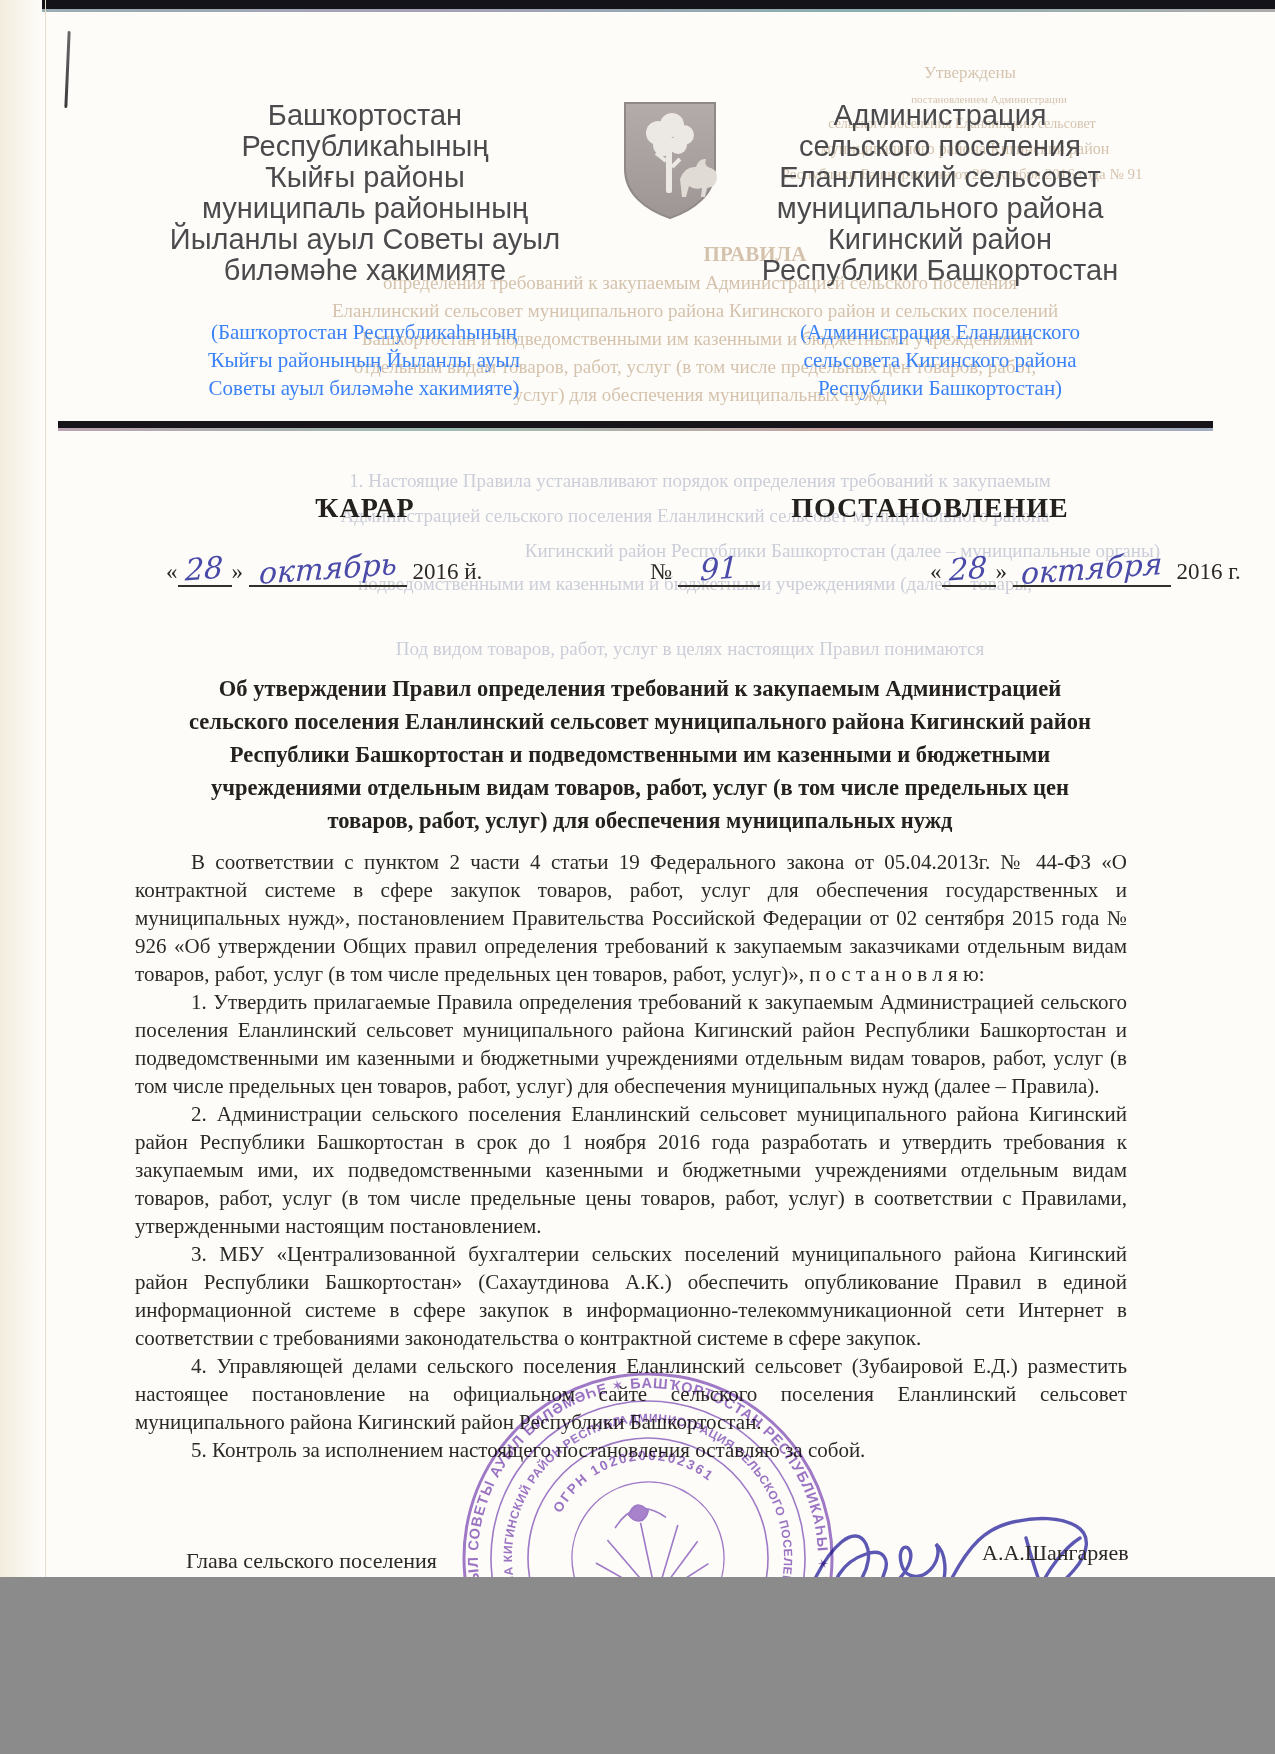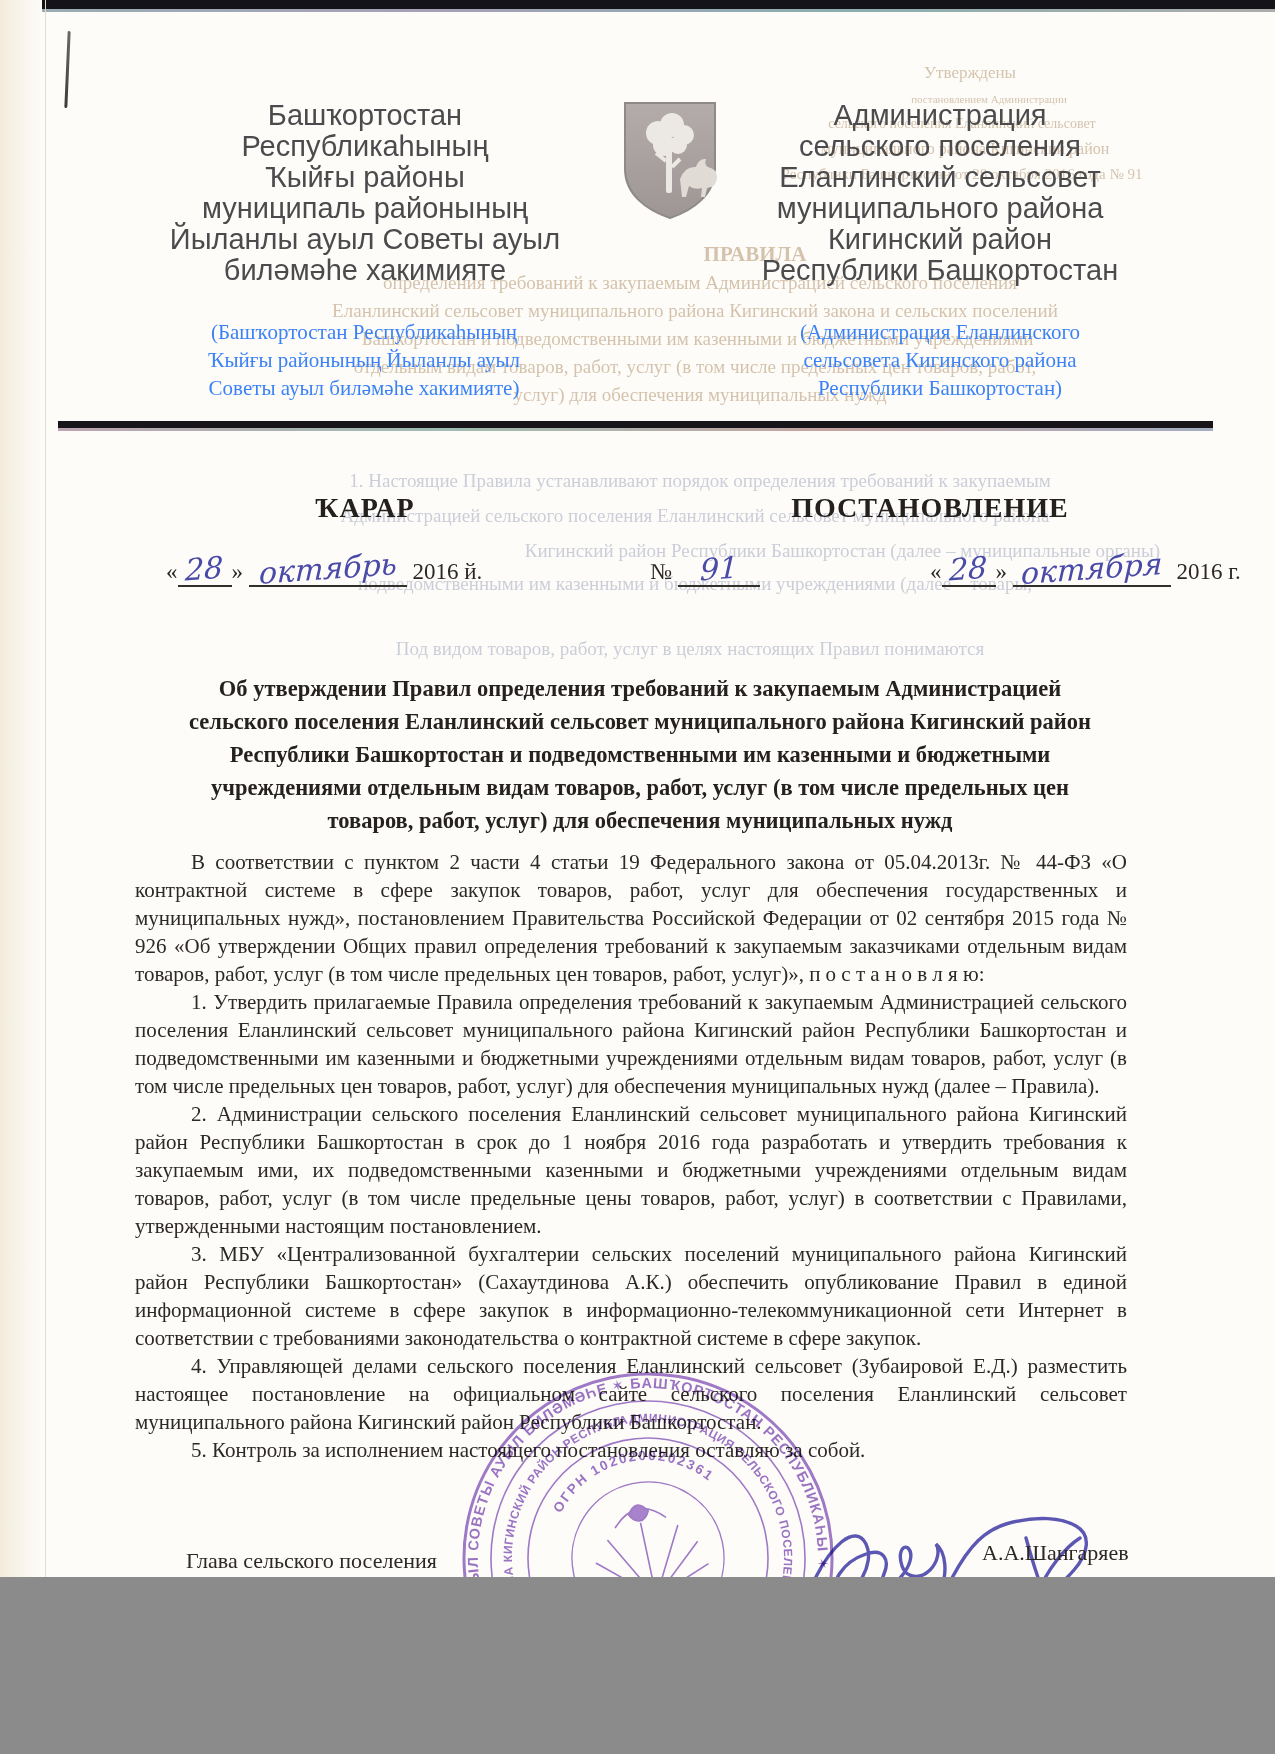--- a/index.html
+++ b/index.html
@@ -97,21 +97,21 @@
   <div class="left-line"></div>
   <div class="pen-mark"></div>
 
   <div class="ghost warm g1">Утверждены</div>
   <div class="ghost warm g2">постановлением Администрации</div>
   <div class="ghost warm g3">сельского поселения Еланлинский сельсовет</div>
   <div class="ghost warm g4">муниципального района Кигинский район</div>
   <div class="ghost warm g5">Республики Башкортостан от 28 октября 2016 года № 91</div>
   <div class="ghost warm g6">ПРАВИЛА</div>
   <div class="ghost warm g7">определения требований к закупаемым Администрацией сельского поселения</div>
-  <div class="ghost warm g8">Еланлинский сельсовет муниципального района Кигинский закона и сельских поселений</div>
+  <div class="ghost warm g8">Еланлинский сельсовет муниципального района Кигинского район и сельских поселений</div>
   <div class="ghost warm g9">Башкортостан и подведомственными им казенными и бюджетными учреждениями</div>
   <div class="ghost warm g10">отдельным видам товаров, работ, услуг (в том числе предельных цен товаров, работ,</div>
   <div class="ghost warm g11">услуг) для обеспечения муниципальных нужд</div>
   <div class="ghost cool g12">1. Настоящие Правила устанавливают порядок определения требований к закупаемым</div>
   <div class="ghost cool g13">Администрацией сельского поселения Еланлинский сельсовет муниципального района</div>
   <div class="ghost cool g14">Кигинский район Республики Башкортостан (далее – муниципальные органы)</div>
   <div class="ghost cool g15">подведомственными им казенными и бюджетными учреждениями (далее – товары,</div>
   <div class="ghost cool g17">Под видом товаров, работ, услуг в целях настоящих Правил понимаются</div>
   <div class="ghost warm g18">бюджетных учреждений потребности отдельного вида товаров, работ, услуг для</div>
   <div class="ghost warm g19">обеспечения муниципальных нужд на очередной финансовый год в объеме расходов</div>

